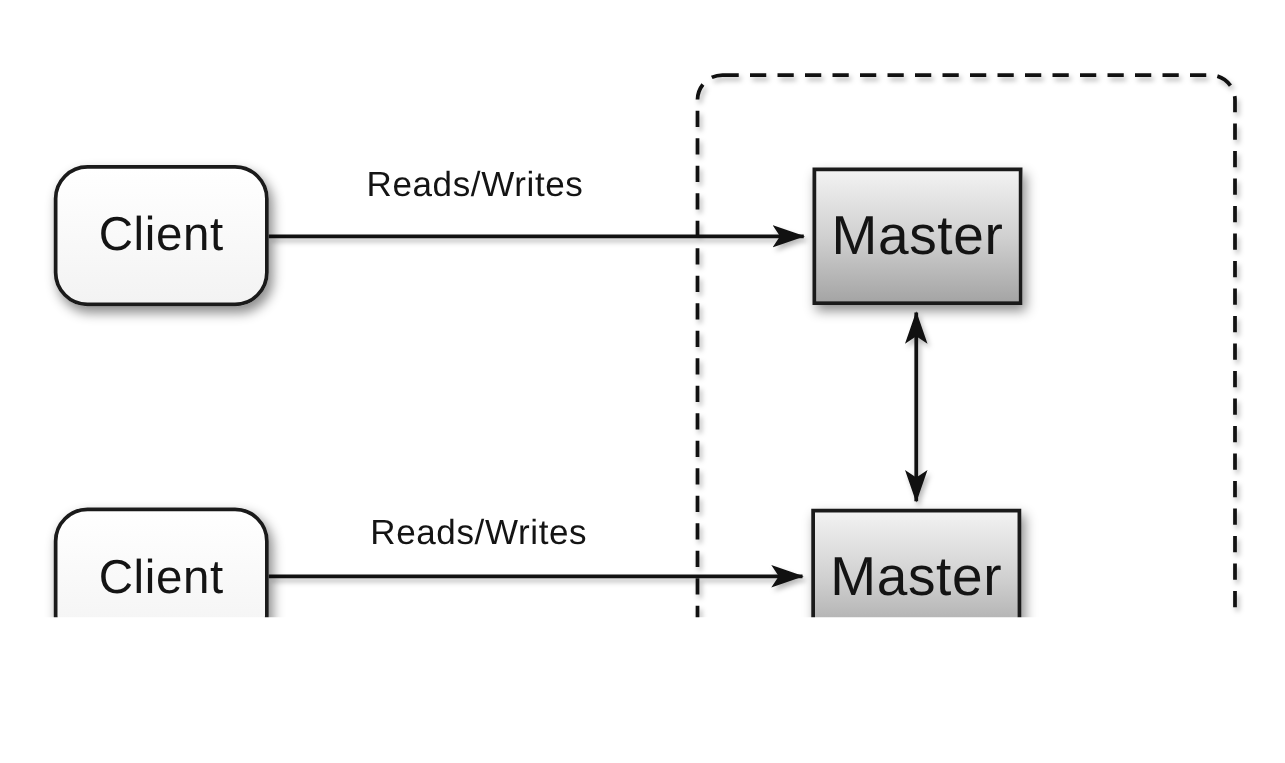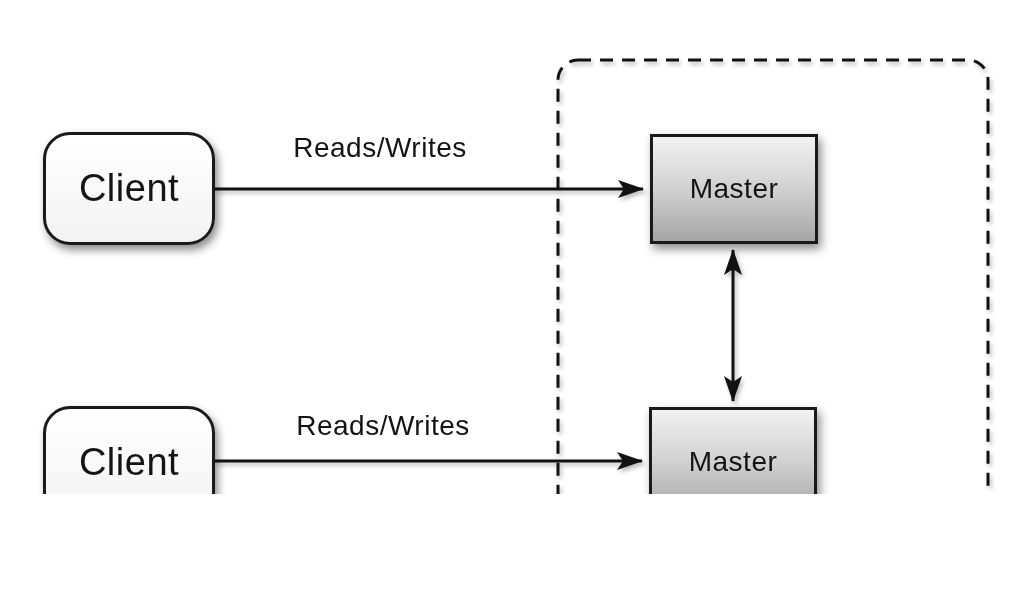--- a/index.html
+++ b/index.html
@@ -56,21 +56,21 @@
     background: linear-gradient(180deg, var(--client-fill-top) 0%, var(--client-fill-bottom) 100%);
     font-size: 38px;
   }
   .client-1 { left: 43px; top: 108px; }
   .client-2 { left: 43px; top: 382px; }
   .master {
     width: 168px;
     height: 110px;
     border: 3px solid var(--node-border);
     background: linear-gradient(180deg, var(--master-fill-top) 0%, var(--master-fill-mid) 52%, var(--master-fill-bottom) 100%);
-    font-size: 28px;
+    font-size: 44px;
   }
   .master-1 { left: 650px; top: 110px; }
   .master-2 { left: 649px; top: 383px; }
   .edge-label {
     position: absolute;
     transform: translate(-50%, -50%);
     font-size: 28px;
     color: var(--text);
     white-space: nowrap;
     letter-spacing: 0.5px;

